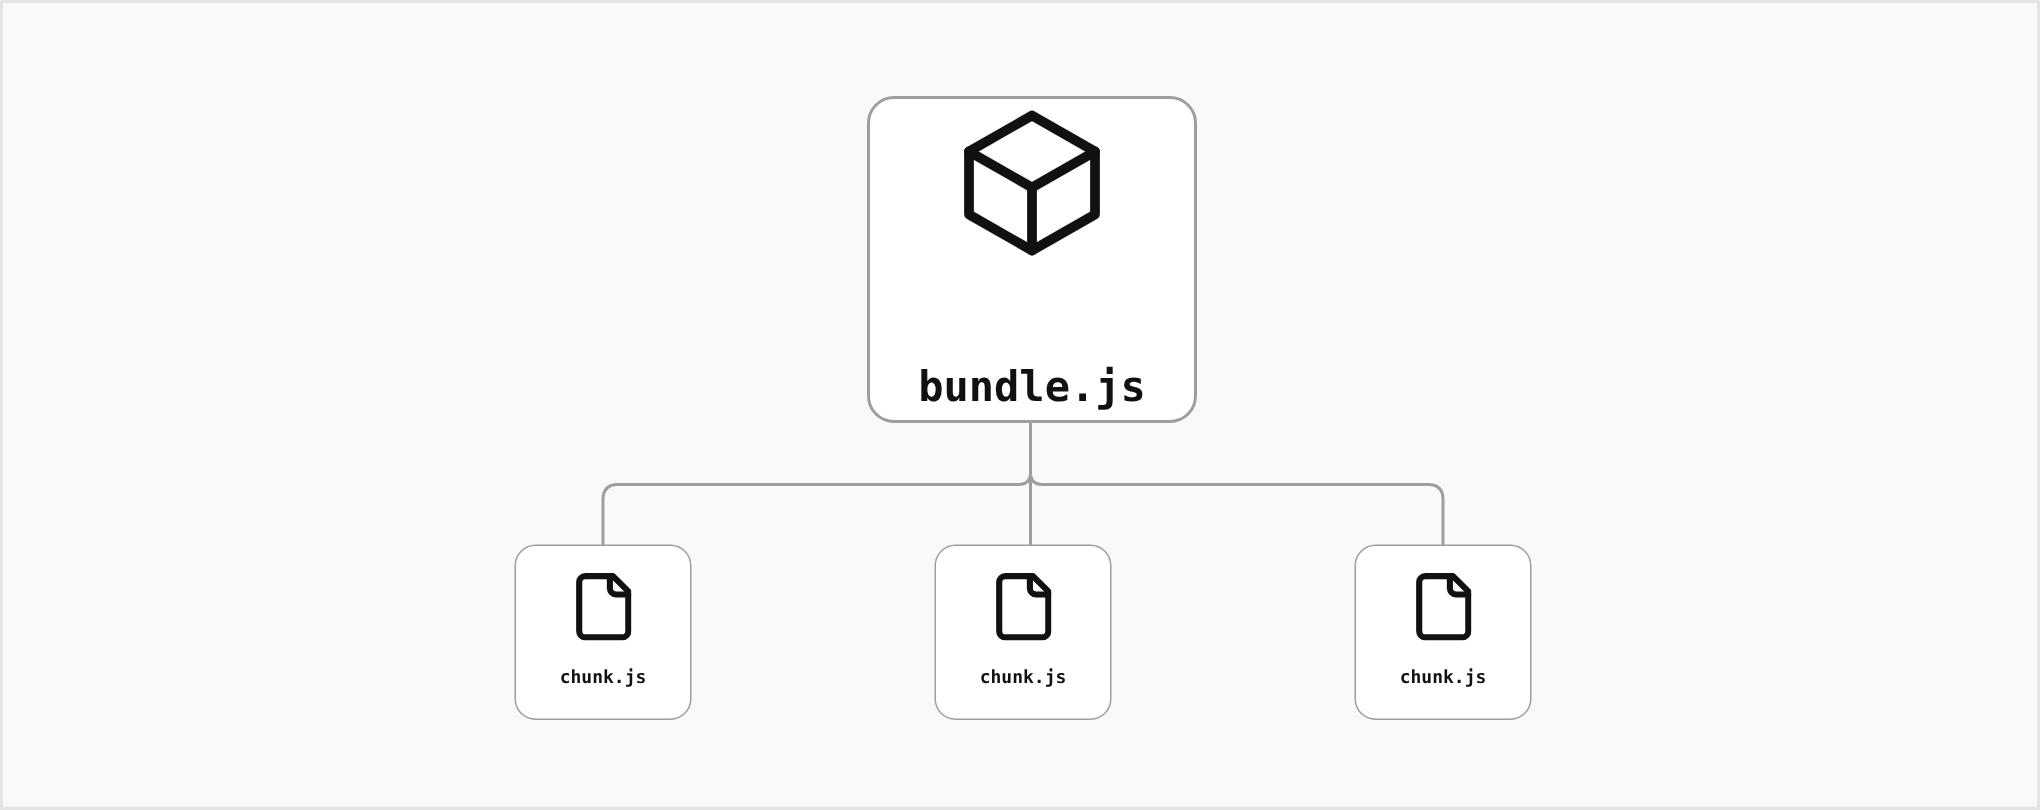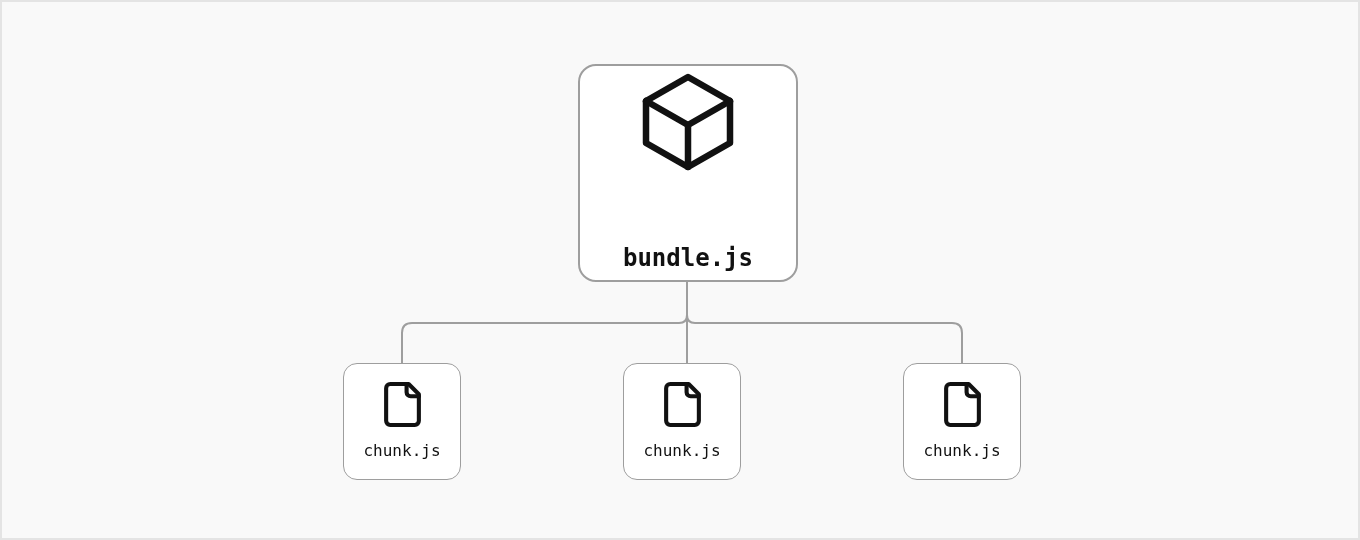--- a/index.html
+++ b/index.html
@@ -62,30 +62,30 @@
   .icon svg {
     display: block;
   }
   .icon path {
     fill: none;
     stroke: var(--ink, #111111);
     stroke-linecap: round;
     stroke-linejoin: round;
   }
   .label-root {
-    font-size: 24px;
+    font-size: 28px;
     font-weight: bold;
     line-height: 30px;
     color: var(--ink, #111111);
     white-space: nowrap;
     margin-top: 42px;
   }
   .label-chunk {
-    font-size: 16px;
-    font-weight: normal;
+    font-size: 12px;
+    font-weight: bold;
     line-height: 20px;
     color: var(--ink, #111111);
     white-space: nowrap;
   }
 </style>
 </head>
 <body>
 
 <div class="canvas">
 

